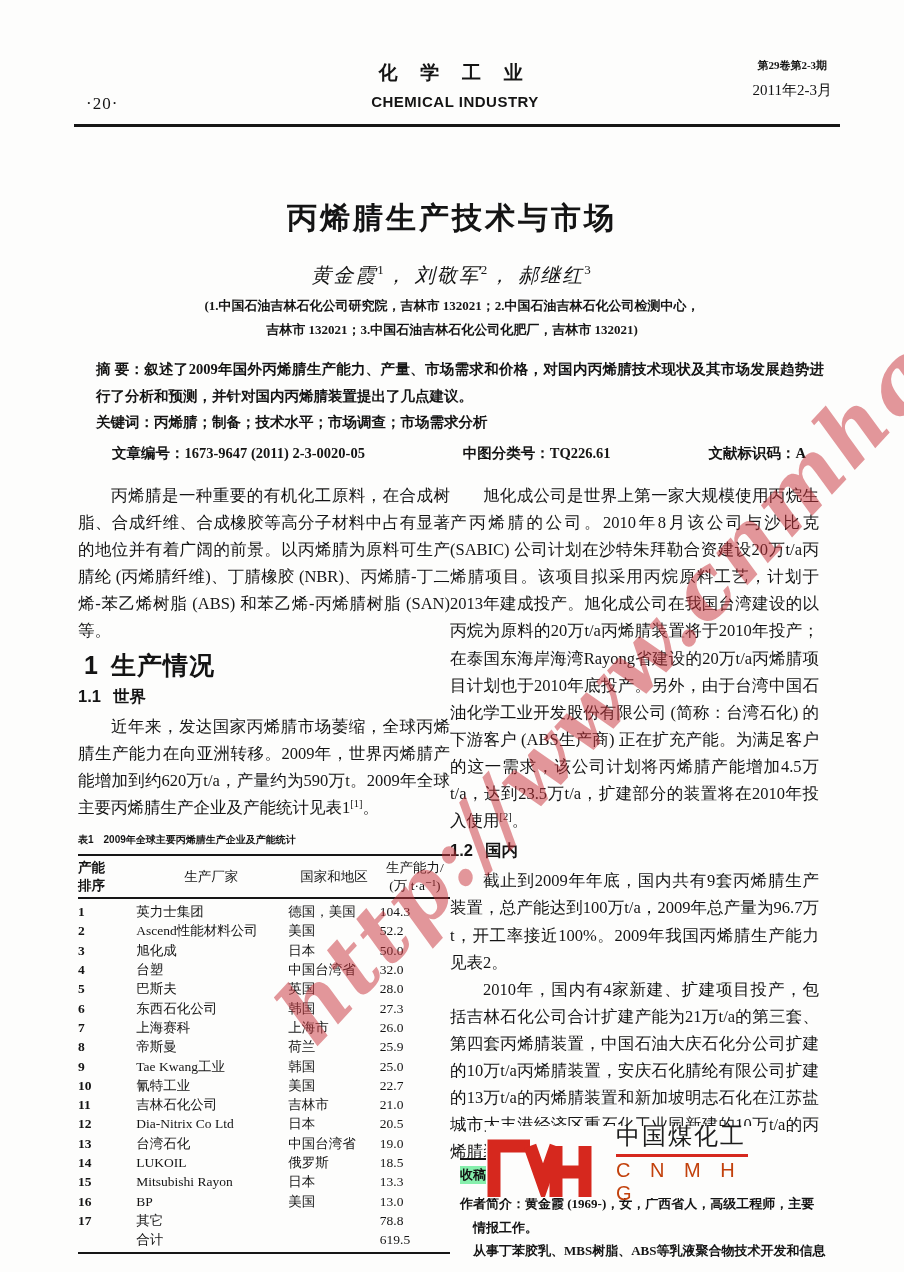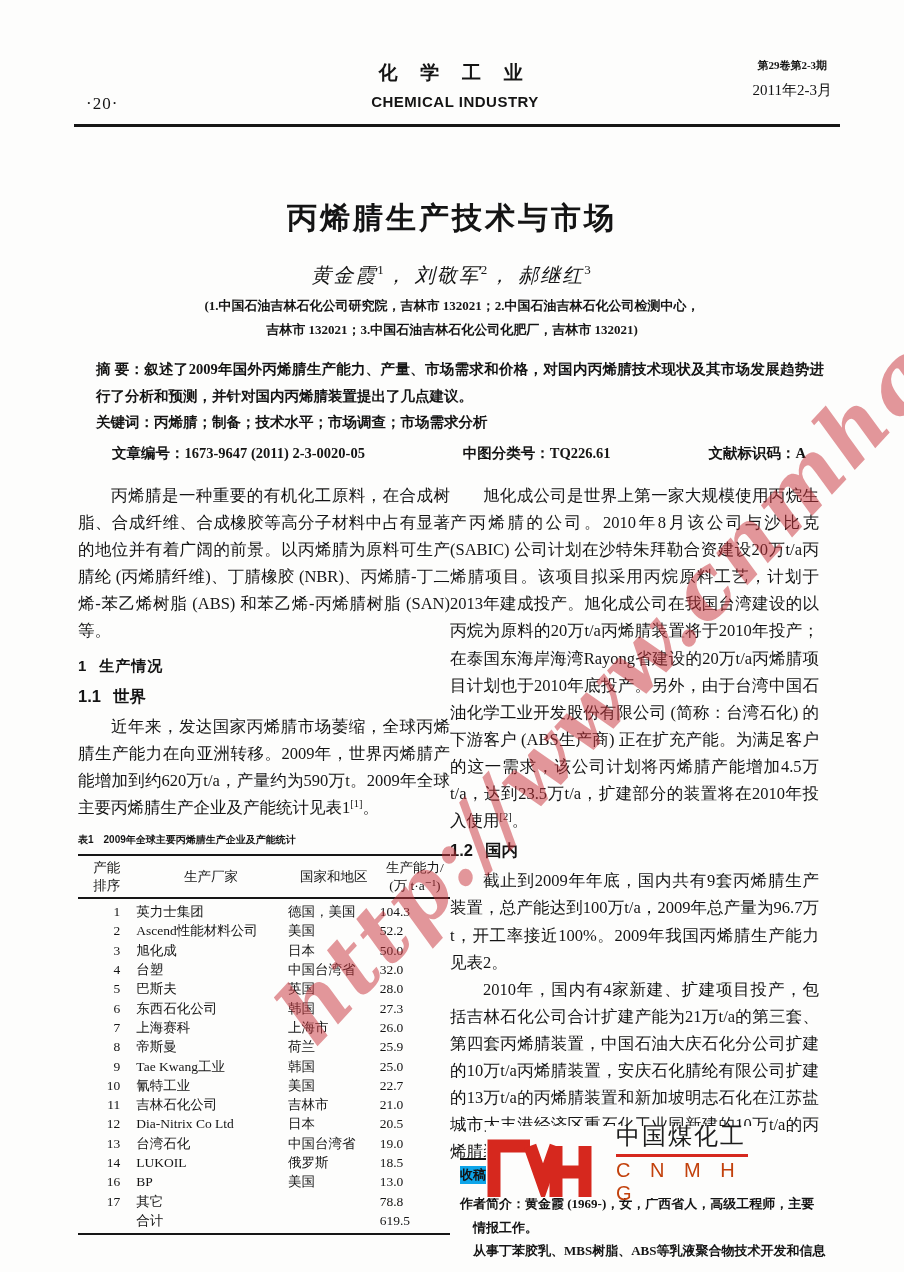--- a/index.html
+++ b/index.html
@@ -36,45 +36,45 @@
     font-size:14.5px;font-weight:600;line-height:26.5px;text-align:justify;}
   .abstract-block b{font-weight:800;}
   .meta-row{display:flex;justify-content:space-between;padding:4px 18px 0 16px;}
 
   
   .columns{position:absolute;top:482px;left:78px;width:757px;display:flex;gap:0;}
   .col{width:372px;font-size:16.5px;line-height:27.1px;text-align:justify;}
   .col.right{width:369px;}
   .col p{margin:0;text-indent:2em;}
   .col sup{font-size:10.5px;line-height:0;}
-  h2.sec{margin:7px 0 4px 0;font-size:15px;font-weight:bold;font-family:"Liberation Sans",sans-serif;text-indent:0;letter-spacing:1px;}
+  h2.sec{margin:7px 0 4px 6px;font-size:25px;font-weight:bold;font-family:"Liberation Sans",sans-serif;text-indent:0;letter-spacing:1px;}
   h3.sec{margin:3px 0 3px 0;font-size:16.5px;font-weight:bold;font-family:"Liberation Sans",sans-serif;text-indent:0;}
   h2.sec .secnum,h3.sec .secnum{margin-right:12px;}
 
   
   .table1-caption{margin-top:9px;font-size:10px;font-weight:bold;
     font-family:"Liberation Sans",sans-serif;text-indent:0;line-height:20px;}
   .table1-caption .tno{margin-right:10px;}
   table.t1{width:100%;border-collapse:collapse;margin-top:4px;
     font-size:13.5px;line-height:19.3px;text-align:left;
     border-top:2.5px solid #161616;border-bottom:2.5px solid #161616;}
   table.t1 thead th{font-weight:normal;text-align:center;vertical-align:middle;
     border-bottom:2px solid #161616;padding:3px 0;line-height:17.5px;font-size:13.5px;}
   table.t1 td{padding:0;}
-  table.t1 .c0{width:46px;text-align:right;}
+  table.t1 .c0{width:46px;text-align:left;font-weight:bold;}
   table.t1 .c1{width:162px;padding-left:16px;}
   table.t1 .c2{width:100px;padding-left:2px;}
   table.t1 .c3{width:64px;text-align:left;padding-right:10px;}
   table.t1 tbody tr:first-child td{padding-top:3px;}
   table.t1 tbody tr:last-child td{padding-bottom:3px;}
 
   
   .footnote-rule{position:absolute;left:460px;top:1158px;width:34px;height:2px;background:#141414;}
   .received{position:absolute;left:460px;top:1166px;font-size:13px;font-weight:bold;
-    font-family:"Liberation Sans",sans-serif;background:#0ea5e9;padding-right:2px;}
+    font-family:"Liberation Sans",sans-serif;background:#86efac;padding-right:2px;}
   .bio{position:absolute;left:460px;top:1192px;width:376px;background:#fdfdfc;
     font-size:13px;font-weight:bold;line-height:23.5px;text-align:justify;}
   .bio .hang{display:block;padding-left:1em;}
   .bio .hang:first-child{padding-left:0;}
 
   
   .logo-box{position:absolute;left:486px;top:1126px;width:276px;height:72px;
     background:#fdfdfc;display:flex;align-items:center;z-index:6;}
   .logo-mark{width:122px;height:70px;flex:0 0 auto;}
   .logo-text{margin-left:8px;}
@@ -224,20 +224,26 @@
               <td class="c0">13</td>
               <td class="c1">台湾石化</td>
               <td class="c2">中国台湾省</td>
               <td class="c3">19.0</td>
             </tr>
             <tr>
               <td class="c0">14</td>
               <td class="c1">LUKOIL</td>
               <td class="c2">俄罗斯</td>
               <td class="c3">18.5</td>
+            </tr>
+            <tr>
+              <td class="c0">15</td>
+              <td class="c1">Mitsubishi Rayon</td>
+              <td class="c2">日本</td>
+              <td class="c3">13.3</td>
             </tr>
             <tr>
               <td class="c0">16</td>
               <td class="c1">BP</td>
               <td class="c2">美国</td>
               <td class="c3">13.0</td>
             </tr>
             <tr>
               <td class="c0">17</td>
               <td class="c1">其它</td>

